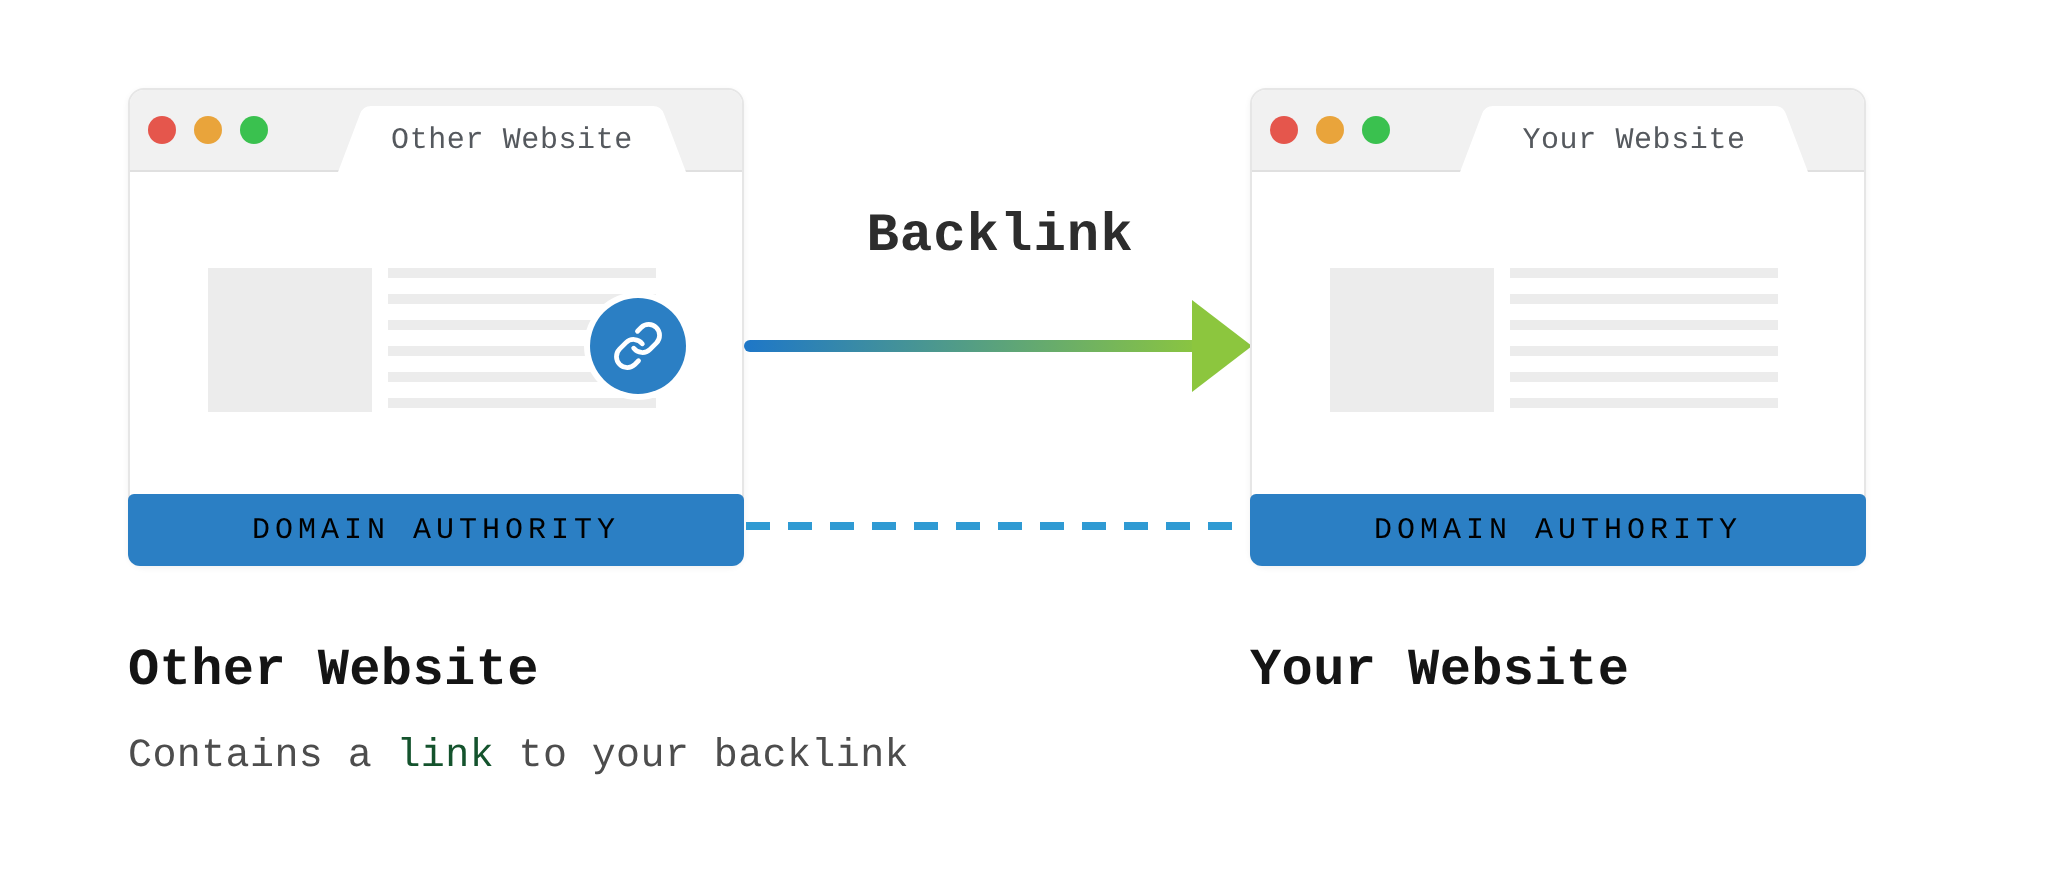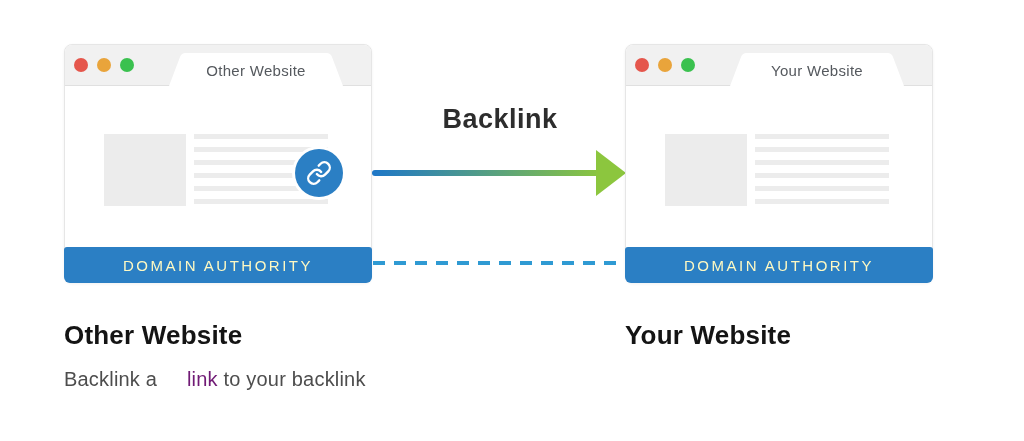--- a/index.html
+++ b/index.html
@@ -1,18 +1,18 @@
 <!DOCTYPE html>
 <html><head>
 <meta charset="utf-8">
 <style>
   html,body { margin:0; padding:0; background:#ffffff; }
   .canvas {
     position:relative; width:1024px; height:441px; background:#ffffff;
-    font-family:Liberation Sans, sans-serif; overflow:hidden;
+    font-family:Liberation Mono, monospace; overflow:hidden;
   }
 
   
   .bwindow {
     position:absolute; top:44px; width:308px; height:239px;
     background:#ffffff; border:1px solid #e6e6e6; border-radius:8px;
     box-shadow:0 1px 3px rgba(0,0,0,0.06); box-sizing:border-box;
   }
   .win-left  { left:64px; }
   .win-right { left:625px; }
@@ -43,39 +43,39 @@
 
   .link-badge {
     position:absolute; left:230px; top:64px; width:48px; height:48px;
     border-radius:50%; background:#2b7fc4; box-shadow:0 0 0 3px #ffffff;
     display:flex; align-items:center; justify-content:center;
   }
 
   .da-bar {
     position:absolute; left:-1px; right:-1px; bottom:-1px; height:36px;
     background:#2b7fc4; border-radius:3px 3px 6px 6px;
-    color:#fef9c3; font-size:15px; letter-spacing:2.5px;
+    color:#000000; font-size:15px; letter-spacing:2.5px;
     text-align:center; line-height:37px; white-space:nowrap;
   }
 
   
   .arrow-label {
     position:absolute; left:372px; top:104px; width:256px; text-align:center;
     font-size:27px; font-weight:bold; color:#2d2d2d; letter-spacing:0.5px;
   }
   .arrow-svg  { position:absolute; left:372px; top:145px; }
   .dashed-svg { position:absolute; left:372px; top:259px; }
 
   
   .caption { position:absolute; top:320px; width:400px; }
   .caption-left  { left:64px; }
   .caption-right { left:625px; }
   .caption-title { font-size:26px; font-weight:bold; color:#141414; letter-spacing:0.2px; }
   .caption-text  { margin-top:17px; font-size:20px; color:#4d4d4d; letter-spacing:0.2px; }
-  .hl-link     { color:#701a75;margin-left:24px; }
+  .hl-link     { color:#14532d; }
   .hl-backlink { color:#3daf4a; }
 </style>
 </head>
 <body>
 
 <div class="canvas">
 
   <div class="bwindow win-left">
     <div class="win-header">
       <div class="dots">
@@ -149,20 +149,20 @@
         <div class="ph-line"></div>
         <div class="ph-line"></div>
         <div class="ph-line"></div>
       </div>
     </div>
     <div class="da-bar">DOMAIN AUTHORITY</div>
   </div>
 
   <div class="caption caption-left">
     <div class="caption-title">Other Website</div>
-    <div class="caption-text"><span>Backlink a </span><span class="hl-link">link</span><span> to your backlink</span></div>
+    <div class="caption-text"><span>Contains a </span><span class="hl-link">link</span><span> to your backlink</span></div>
   </div>
 
   <div class="caption caption-right">
     <div class="caption-title">Your Website</div>
   </div>
 
 </div>
 
 </body></html>

